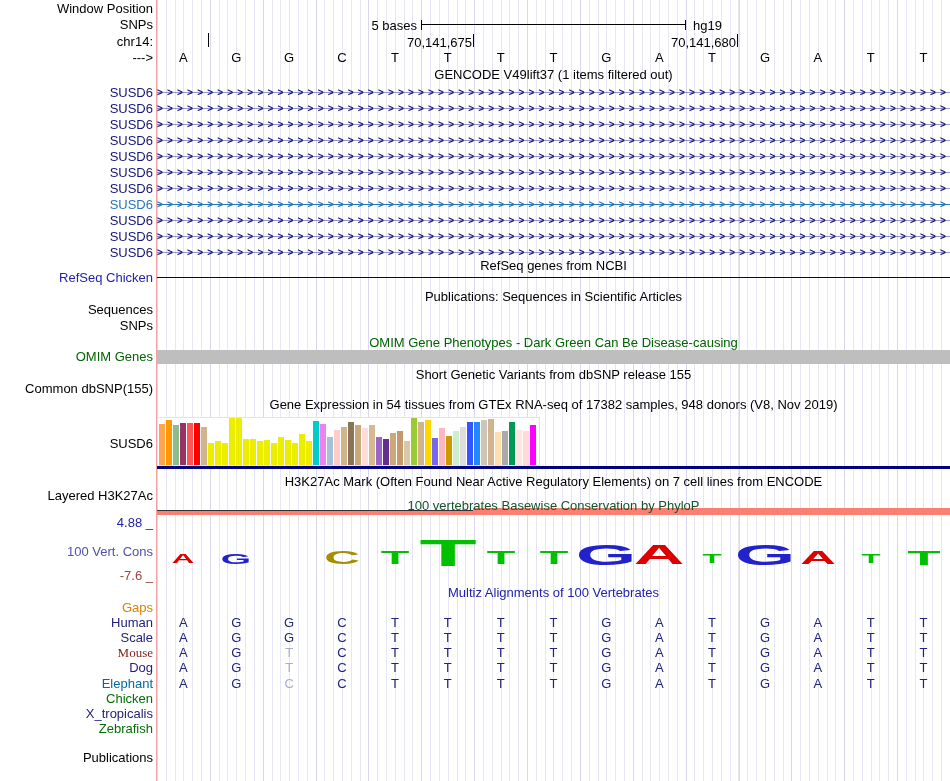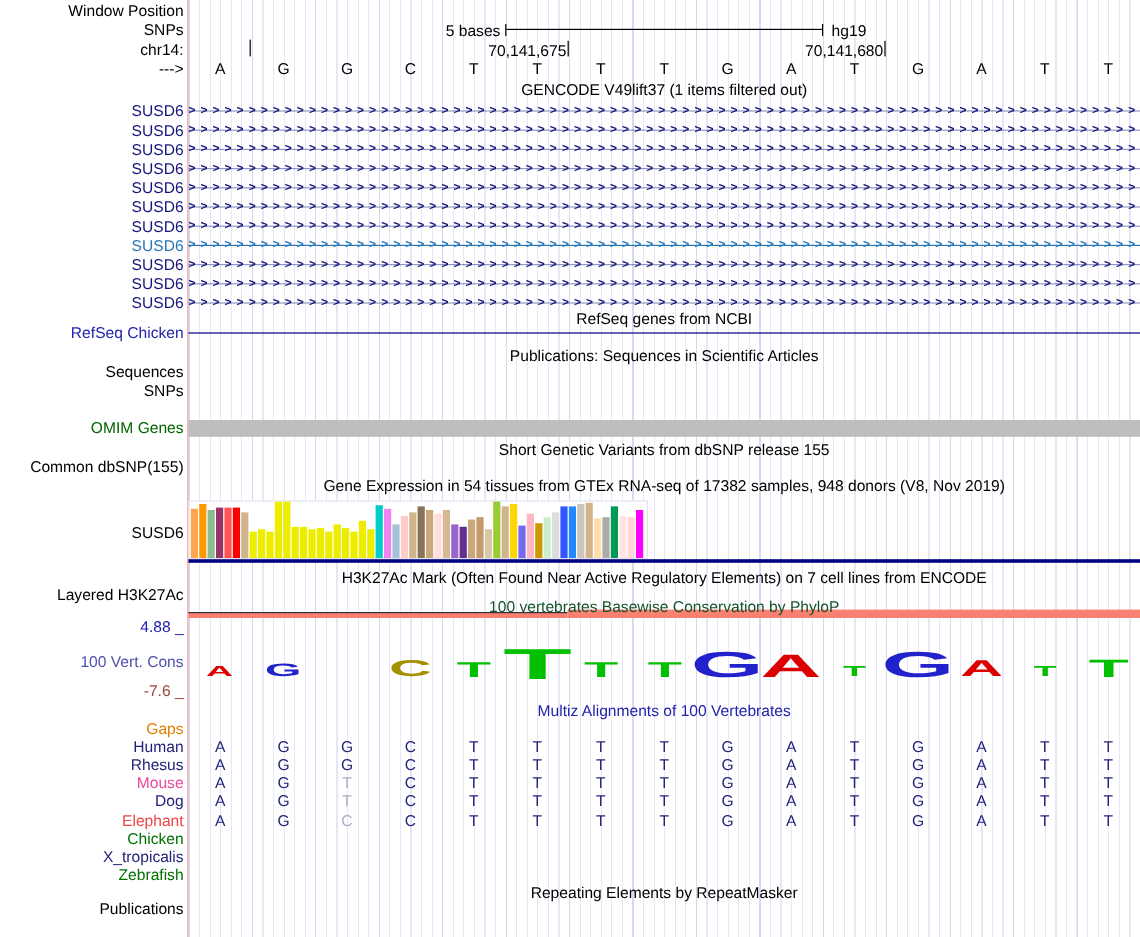--- a/index.html
+++ b/index.html
@@ -116,20 +116,21 @@
       </div>
 
     <div class="ctitle" style="top:259px">RefSeq genes from NCBI</div>
     <div class="llabel" style="top:271px;color:#2222aa">RefSeq Chicken</div>
     <div class="hline" style="top:277px;height:1px;background:#000080"></div>
 
     <div class="ctitle" style="top:290px">Publications: Sequences in Scientific Articles</div>
     <div class="llabel" style="top:303px">Sequences</div>
     <div class="llabel" style="top:319px">SNPs</div>
 
+    <div class="ctitle" style="top:336px;color:#006400">OMIM Gene Phenotypes - Dark Green Can Be Disease-causing</div>
     <div class="llabel" style="top:350px;color:#006400">OMIM Genes</div>
     <div class="hline" style="top:350px;height:14px;background:#bebebe"></div>
 
     <div class="ctitle" style="top:368px">Short Genetic Variants from dbSNP release 155</div>
     <div class="llabel" style="top:382px">Common dbSNP(155)</div>
 
     <div class="ctitle" style="top:398px">Gene Expression in 54 tissues from GTEx RNA-seq of 17382 samples, 948 donors (V8, Nov 2019)</div>
     <div class="llabel" style="top:437px">SUSD6</div>
     <div class="chartbox" id="gtex-chart">
         <div class="bar" style="height: 41px; background: rgb(255, 165, 79);"></div>
@@ -227,37 +228,37 @@
         <div class="mzcell" style="left: 447.768px; top: 616px; color: rgb(34, 34, 122);">T</div>
         <div class="mzcell" style="left: 500.635px; top: 616px; color: rgb(34, 34, 122);">T</div>
         <div class="mzcell" style="left: 553.503px; top: 616px; color: rgb(34, 34, 122);">T</div>
         <div class="mzcell" style="left: 606.37px; top: 616px; color: rgb(34, 34, 122);">G</div>
         <div class="mzcell" style="left: 659.236px; top: 616px; color: rgb(34, 34, 122);">A</div>
         <div class="mzcell" style="left: 712.103px; top: 616px; color: rgb(34, 34, 122);">T</div>
         <div class="mzcell" style="left: 764.971px; top: 616px; color: rgb(34, 34, 122);">G</div>
         <div class="mzcell" style="left: 817.837px; top: 616px; color: rgb(34, 34, 122);">A</div>
         <div class="mzcell" style="left: 870.704px; top: 616px; color: rgb(34, 34, 122);">T</div>
         <div class="mzcell" style="left: 923.572px; top: 616px; color: rgb(34, 34, 122);">T</div>
-        <div class="llabel" style="top: 631px; color: rgb(34, 34, 122);">Rhesus</div>
+        <div class="llabel" style="top: 631px; color: rgb(34, 34, 122);">Scale</div>
         <div class="mzcell" style="left: 183.434px; top: 631px; color: rgb(34, 34, 122);">A</div>
         <div class="mzcell" style="left: 236.3px; top: 631px; color: rgb(34, 34, 122);">G</div>
         <div class="mzcell" style="left: 289.168px; top: 631px; color: rgb(34, 34, 122);">G</div>
         <div class="mzcell" style="left: 342.034px; top: 631px; color: rgb(34, 34, 122);">C</div>
         <div class="mzcell" style="left: 394.901px; top: 631px; color: rgb(34, 34, 122);">T</div>
         <div class="mzcell" style="left: 447.768px; top: 631px; color: rgb(34, 34, 122);">T</div>
         <div class="mzcell" style="left: 500.635px; top: 631px; color: rgb(34, 34, 122);">T</div>
         <div class="mzcell" style="left: 553.503px; top: 631px; color: rgb(34, 34, 122);">T</div>
         <div class="mzcell" style="left: 606.37px; top: 631px; color: rgb(34, 34, 122);">G</div>
         <div class="mzcell" style="left: 659.236px; top: 631px; color: rgb(34, 34, 122);">A</div>
         <div class="mzcell" style="left: 712.103px; top: 631px; color: rgb(34, 34, 122);">T</div>
         <div class="mzcell" style="left: 764.971px; top: 631px; color: rgb(34, 34, 122);">G</div>
         <div class="mzcell" style="left: 817.837px; top: 631px; color: rgb(34, 34, 122);">A</div>
         <div class="mzcell" style="left: 870.704px; top: 631px; color: rgb(34, 34, 122);">T</div>
         <div class="mzcell" style="left: 923.572px; top: 631px; color: rgb(34, 34, 122);">T</div>
-        <div class="llabel" style="top: 646px; color: #ec4899;">Mouse</div>
+        <div class="llabel" style="top: 646px; color: #7f1d1d; font-family: Liberation Serif, serif;">Mouse</div>
         <div class="mzcell" style="left: 183.434px; top: 646px; color: rgb(34, 34, 122);">A</div>
         <div class="mzcell" style="left: 236.3px; top: 646px; color: rgb(34, 34, 122);">G</div>
         <div class="mzcell" style="left: 289.168px; top: 646px; color: rgb(168, 174, 198);">T</div>
         <div class="mzcell" style="left: 342.034px; top: 646px; color: rgb(34, 34, 122);">C</div>
         <div class="mzcell" style="left: 394.901px; top: 646px; color: rgb(34, 34, 122);">T</div>
         <div class="mzcell" style="left: 447.768px; top: 646px; color: rgb(34, 34, 122);">T</div>
         <div class="mzcell" style="left: 500.635px; top: 646px; color: rgb(34, 34, 122);">T</div>
         <div class="mzcell" style="left: 553.503px; top: 646px; color: rgb(34, 34, 122);">T</div>
         <div class="mzcell" style="left: 606.37px; top: 646px; color: rgb(34, 34, 122);">G</div>
         <div class="mzcell" style="left: 659.236px; top: 646px; color: rgb(34, 34, 122);">A</div>
@@ -275,38 +276,37 @@
         <div class="mzcell" style="left: 447.768px; top: 661px; color: rgb(34, 34, 122);">T</div>
         <div class="mzcell" style="left: 500.635px; top: 661px; color: rgb(34, 34, 122);">T</div>
         <div class="mzcell" style="left: 553.503px; top: 661px; color: rgb(34, 34, 122);">T</div>
         <div class="mzcell" style="left: 606.37px; top: 661px; color: rgb(34, 34, 122);">G</div>
         <div class="mzcell" style="left: 659.236px; top: 661px; color: rgb(34, 34, 122);">A</div>
         <div class="mzcell" style="left: 712.103px; top: 661px; color: rgb(34, 34, 122);">T</div>
         <div class="mzcell" style="left: 764.971px; top: 661px; color: rgb(34, 34, 122);">G</div>
         <div class="mzcell" style="left: 817.837px; top: 661px; color: rgb(34, 34, 122);">A</div>
         <div class="mzcell" style="left: 870.704px; top: 661px; color: rgb(34, 34, 122);">T</div>
         <div class="mzcell" style="left: 923.572px; top: 661px; color: rgb(34, 34, 122);">T</div>
-        <div class="llabel" style="top: 677px; color: #ef4444;">Elephant</div>
+        <div class="llabel" style="top: 677px; color: #0369a1;">Elephant</div>
         <div class="mzcell" style="left: 183.434px; top: 677px; color: rgb(34, 34, 122);">A</div>
         <div class="mzcell" style="left: 236.3px; top: 677px; color: rgb(34, 34, 122);">G</div>
         <div class="mzcell" style="left: 289.168px; top: 677px; color: rgb(168, 174, 198);">C</div>
         <div class="mzcell" style="left: 342.034px; top: 677px; color: rgb(34, 34, 122);">C</div>
         <div class="mzcell" style="left: 394.901px; top: 677px; color: rgb(34, 34, 122);">T</div>
         <div class="mzcell" style="left: 447.768px; top: 677px; color: rgb(34, 34, 122);">T</div>
         <div class="mzcell" style="left: 500.635px; top: 677px; color: rgb(34, 34, 122);">T</div>
         <div class="mzcell" style="left: 553.503px; top: 677px; color: rgb(34, 34, 122);">T</div>
         <div class="mzcell" style="left: 606.37px; top: 677px; color: rgb(34, 34, 122);">G</div>
         <div class="mzcell" style="left: 659.236px; top: 677px; color: rgb(34, 34, 122);">A</div>
         <div class="mzcell" style="left: 712.103px; top: 677px; color: rgb(34, 34, 122);">T</div>
         <div class="mzcell" style="left: 764.971px; top: 677px; color: rgb(34, 34, 122);">G</div>
         <div class="mzcell" style="left: 817.837px; top: 677px; color: rgb(34, 34, 122);">A</div>
         <div class="mzcell" style="left: 870.704px; top: 677px; color: rgb(34, 34, 122);">T</div>
         <div class="mzcell" style="left: 923.572px; top: 677px; color: rgb(34, 34, 122);">T</div>
         <div class="llabel" style="top: 692px; color: rgb(0, 112, 0);">Chicken</div>
         <div class="llabel" style="top: 707px; color: rgb(34, 34, 122);">X_tropicalis</div>
         <div class="llabel" style="top: 722px; color: rgb(0, 112, 0);">Zebrafish</div>
       </div>
 
-    <div class="ctitle" style="top:737px">Repeating Elements by RepeatMasker</div>
     <div class="llabel" style="top:751px">Publications</div>
 
   </div>
 </div>
 
 </body></html>

